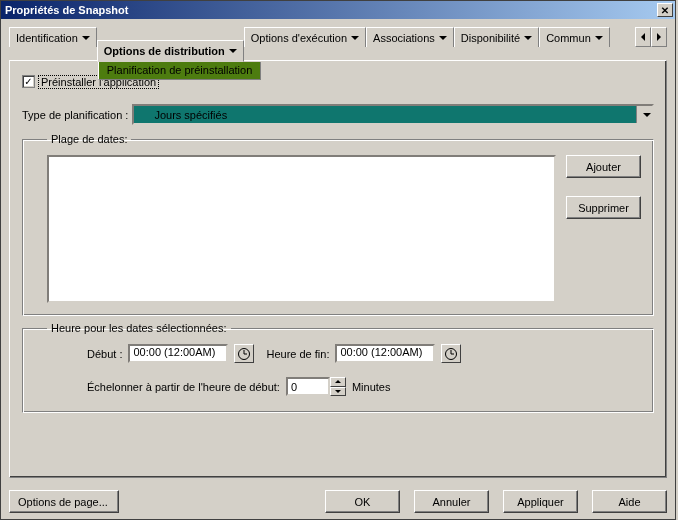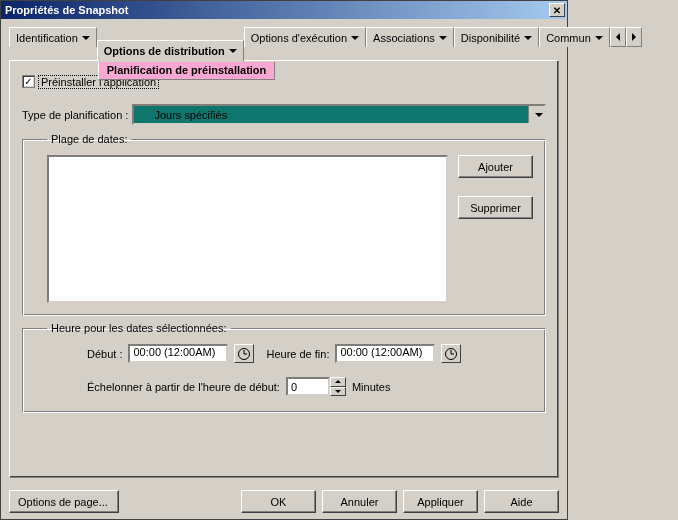--- a/index.html
+++ b/index.html
@@ -6,21 +6,21 @@
   body {
     margin: 0;
     font-family: Tahoma, Arial, sans-serif;
     font-size: 11px;
     background: #d4d0c8;
     width: 678px;
     height: 520px;
     overflow: hidden;
   }
   .window {
-    width: 568px;
+    width: 676px;
     height: 520px;
     border: 1px solid #404040;
     background: #d4d0c8;
     display: flex;
     flex-direction: column;
   }
   .titlebar {
     height: 18px;
     background: linear-gradient(to right, #0a246a, #a6caf0);
     color: #fff;
@@ -64,26 +64,26 @@
     top: 15px;
     height: 22px;
     z-index: 2;
     font-weight: bold;
     border-bottom: 1px solid #d4d0c8;
   }
   .sub-tab {
     position: absolute;
     top: 21px;
     left: 0;
-    background: #f9a8d4;
+    background: #4d7c0f;
     border-left: 1px solid #fff;
     border-right: 1px solid #808080;
     border-bottom: 1px solid #808080;
     padding: 2px 8px 3px 8px;
-    font-weight: bold;
+    font-weight: normal;
     white-space: nowrap;
   }
   .tri {
     width: 0; height: 0; display: inline-block;
     border-left: 4px solid transparent;
     border-right: 4px solid transparent;
     border-top: 4px solid #000;
     margin-left: 4px;
     vertical-align: middle;
   }
@@ -199,21 +199,21 @@
   }
   .spinner .sp-in { flex:1; background:#fff; border:2px inset #d4d0c8; padding-left:3px; display:flex;align-items:center;}
   .spinner .sp-btns { width:16px; display:flex; flex-direction:column;}
   .spinner .sp-btn { flex:1; background:#d4d0c8; border:1px solid #fff; border-right-color:#404040;border-bottom-color:#404040; display:flex;align-items:center;justify-content:center;}
   .sp-up { width:0;height:0;border-left:3px solid transparent;border-right:3px solid transparent;border-bottom:3px solid #000;}
   .sp-dn { width:0;height:0;border-left:3px solid transparent;border-right:3px solid transparent;border-top:3px solid #000;}
 
   .bottom-bar {
     display:flex; align-items:center;
     padding: 6px 8px;
-    gap:6px;
+    gap:14px;
     text-align:center;
   }
   .bottom-bar .spacer{flex:1;}
 </style>
 </head>
 <body>
 
 <div class="window">
 
   <div class="titlebar">

